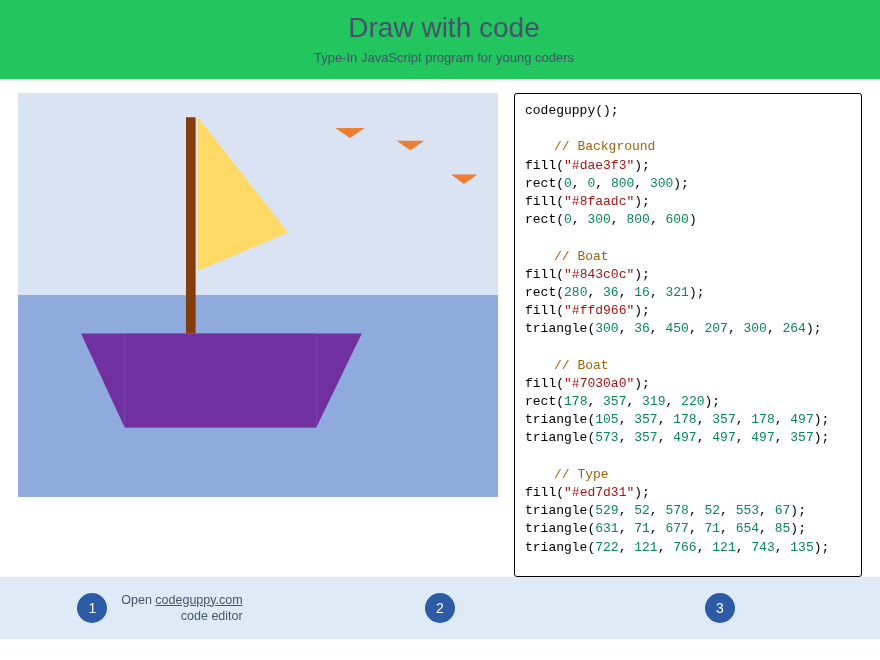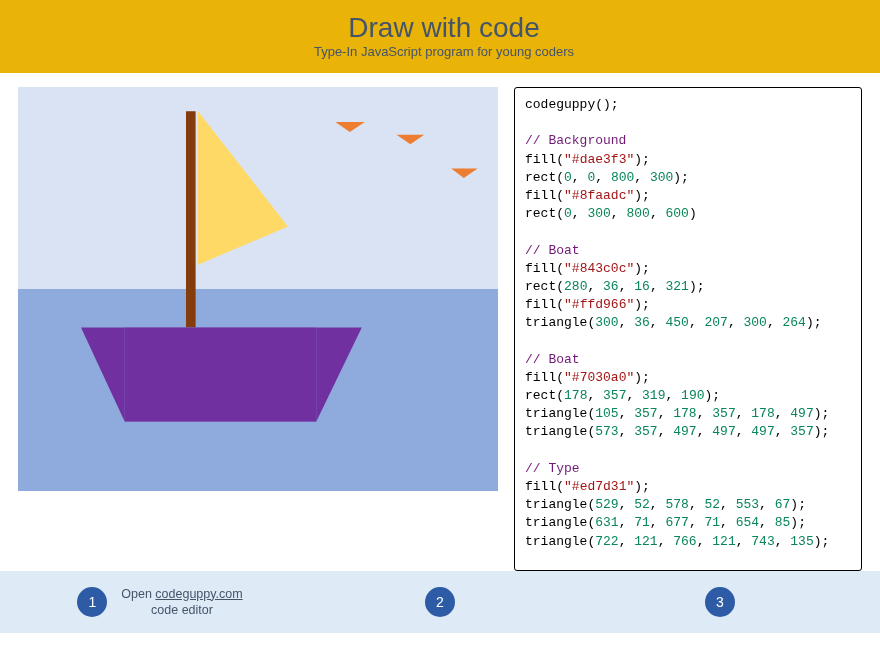--- a/index.html
+++ b/index.html
@@ -4,32 +4,33 @@
 <style>
   * { box-sizing: border-box; margin: 0; padding: 0; }
   body {
     width: 880px;
     height: 660px;
     font-family: "Segoe UI", Arial, sans-serif;
     background: #ffffff;
     overflow: hidden;
   }
   .header {
-    background: #eab308;
+    background: #22c55e;
     text-align: center;
     padding: 12px 0 14px 8px;
   }
   .title {
     font-size: 28px;
     color: #44546a;
     font-weight: 400;
   }
   .subtitle {
     font-size: 13px;
     color: #44546a;
+    margin-top: 6px;
   }
   .main {
     display: flex;
     padding: 14px 18px 0 18px;
     gap: 16px;
     height: 498px;
   }
   .canvas-area {
     width: 480px;
     height: 404px;
@@ -44,21 +45,21 @@
     font-family: Consolas, "Courier New", monospace;
     font-size: 13px;
     line-height: 1.4;
     white-space: pre;
     color: #000;
     overflow: hidden;
   }
   .tok-fn { color: #000; }
   .tok-str { color: #a31515; }
   .tok-num { color: #098658; }
-  .tok-cmt { color: #701a75; }
+  .tok-cmt { color: #a16207; margin-left: 29px; }
   .footer {
     background: #deebf7;
     display: flex;
     align-items: center;
     justify-content: space-around;
     padding: 10px 20px;
     height: 62px;
   }
   .step {
     display: flex;
@@ -75,21 +76,21 @@
     color: #fff;
     display: flex;
     align-items: center;
     justify-content: center;
     font-size: 14px;
     flex-shrink: 0;
   }
   .step-text {
     font-size: 12.5px;
     color: #44546a;
-    text-align: center;
+    text-align: right;
     line-height: 1.3;
   }
   .step-text .ul { text-decoration: underline; }
 </style>
 </head>
 <body>
 
 <div class="header">
   <div class="title">Draw with code</div>
   <div class="subtitle">Type-In JavaScript program for young coders</div>
@@ -121,21 +122,21 @@
 <span class="tok-fn">rect</span><span class="tok-fn">(</span><span class="tok-num">0</span><span class="tok-fn">, </span><span class="tok-num">300</span><span class="tok-fn">, </span><span class="tok-num">800</span><span class="tok-fn">, </span><span class="tok-num">600</span><span class="tok-fn">)</span>
 
 <span class="tok-cmt">// Boat</span>
 <span class="tok-fn">fill</span><span class="tok-fn">(</span><span class="tok-str">"#843c0c"</span><span class="tok-fn">);</span>
 <span class="tok-fn">rect</span><span class="tok-fn">(</span><span class="tok-num">280</span><span class="tok-fn">, </span><span class="tok-num">36</span><span class="tok-fn">, </span><span class="tok-num">16</span><span class="tok-fn">, </span><span class="tok-num">321</span><span class="tok-fn">);</span>
 <span class="tok-fn">fill</span><span class="tok-fn">(</span><span class="tok-str">"#ffd966"</span><span class="tok-fn">);</span>
 <span class="tok-fn">triangle</span><span class="tok-fn">(</span><span class="tok-num">300</span><span class="tok-fn">, </span><span class="tok-num">36</span><span class="tok-fn">, </span><span class="tok-num">450</span><span class="tok-fn">, </span><span class="tok-num">207</span><span class="tok-fn">, </span><span class="tok-num">300</span><span class="tok-fn">, </span><span class="tok-num">264</span><span class="tok-fn">);</span>
 
 <span class="tok-cmt">// Boat</span>
 <span class="tok-fn">fill</span><span class="tok-fn">(</span><span class="tok-str">"#7030a0"</span><span class="tok-fn">);</span>
-<span class="tok-fn">rect</span><span class="tok-fn">(</span><span class="tok-num">178</span><span class="tok-fn">, </span><span class="tok-num">357</span><span class="tok-fn">, </span><span class="tok-num">319</span><span class="tok-fn">, </span><span class="tok-num">190</span><span class="tok-fn">);</span>
+<span class="tok-fn">rect</span><span class="tok-fn">(</span><span class="tok-num">178</span><span class="tok-fn">, </span><span class="tok-num">357</span><span class="tok-fn">, </span><span class="tok-num">319</span><span class="tok-fn">, </span><span class="tok-num">220</span><span class="tok-fn">);</span>
 <span class="tok-fn">triangle</span><span class="tok-fn">(</span><span class="tok-num">105</span><span class="tok-fn">, </span><span class="tok-num">357</span><span class="tok-fn">, </span><span class="tok-num">178</span><span class="tok-fn">, </span><span class="tok-num">357</span><span class="tok-fn">, </span><span class="tok-num">178</span><span class="tok-fn">, </span><span class="tok-num">497</span><span class="tok-fn">);</span>
 <span class="tok-fn">triangle</span><span class="tok-fn">(</span><span class="tok-num">573</span><span class="tok-fn">, </span><span class="tok-num">357</span><span class="tok-fn">, </span><span class="tok-num">497</span><span class="tok-fn">, </span><span class="tok-num">497</span><span class="tok-fn">, </span><span class="tok-num">497</span><span class="tok-fn">, </span><span class="tok-num">357</span><span class="tok-fn">);</span>
 
 <span class="tok-cmt">// Type</span>
 <span class="tok-fn">fill</span><span class="tok-fn">(</span><span class="tok-str">"#ed7d31"</span><span class="tok-fn">);</span>
 <span class="tok-fn">triangle</span><span class="tok-fn">(</span><span class="tok-num">529</span><span class="tok-fn">, </span><span class="tok-num">52</span><span class="tok-fn">, </span><span class="tok-num">578</span><span class="tok-fn">, </span><span class="tok-num">52</span><span class="tok-fn">, </span><span class="tok-num">553</span><span class="tok-fn">, </span><span class="tok-num">67</span><span class="tok-fn">);</span>
 <span class="tok-fn">triangle</span><span class="tok-fn">(</span><span class="tok-num">631</span><span class="tok-fn">, </span><span class="tok-num">71</span><span class="tok-fn">, </span><span class="tok-num">677</span><span class="tok-fn">, </span><span class="tok-num">71</span><span class="tok-fn">, </span><span class="tok-num">654</span><span class="tok-fn">, </span><span class="tok-num">85</span><span class="tok-fn">);</span>
 <span class="tok-fn">triangle</span><span class="tok-fn">(</span><span class="tok-num">722</span><span class="tok-fn">, </span><span class="tok-num">121</span><span class="tok-fn">, </span><span class="tok-num">766</span><span class="tok-fn">, </span><span class="tok-num">121</span><span class="tok-fn">, </span><span class="tok-num">743</span><span class="tok-fn">, </span><span class="tok-num">135</span><span class="tok-fn">);</span>
 </div>
 

